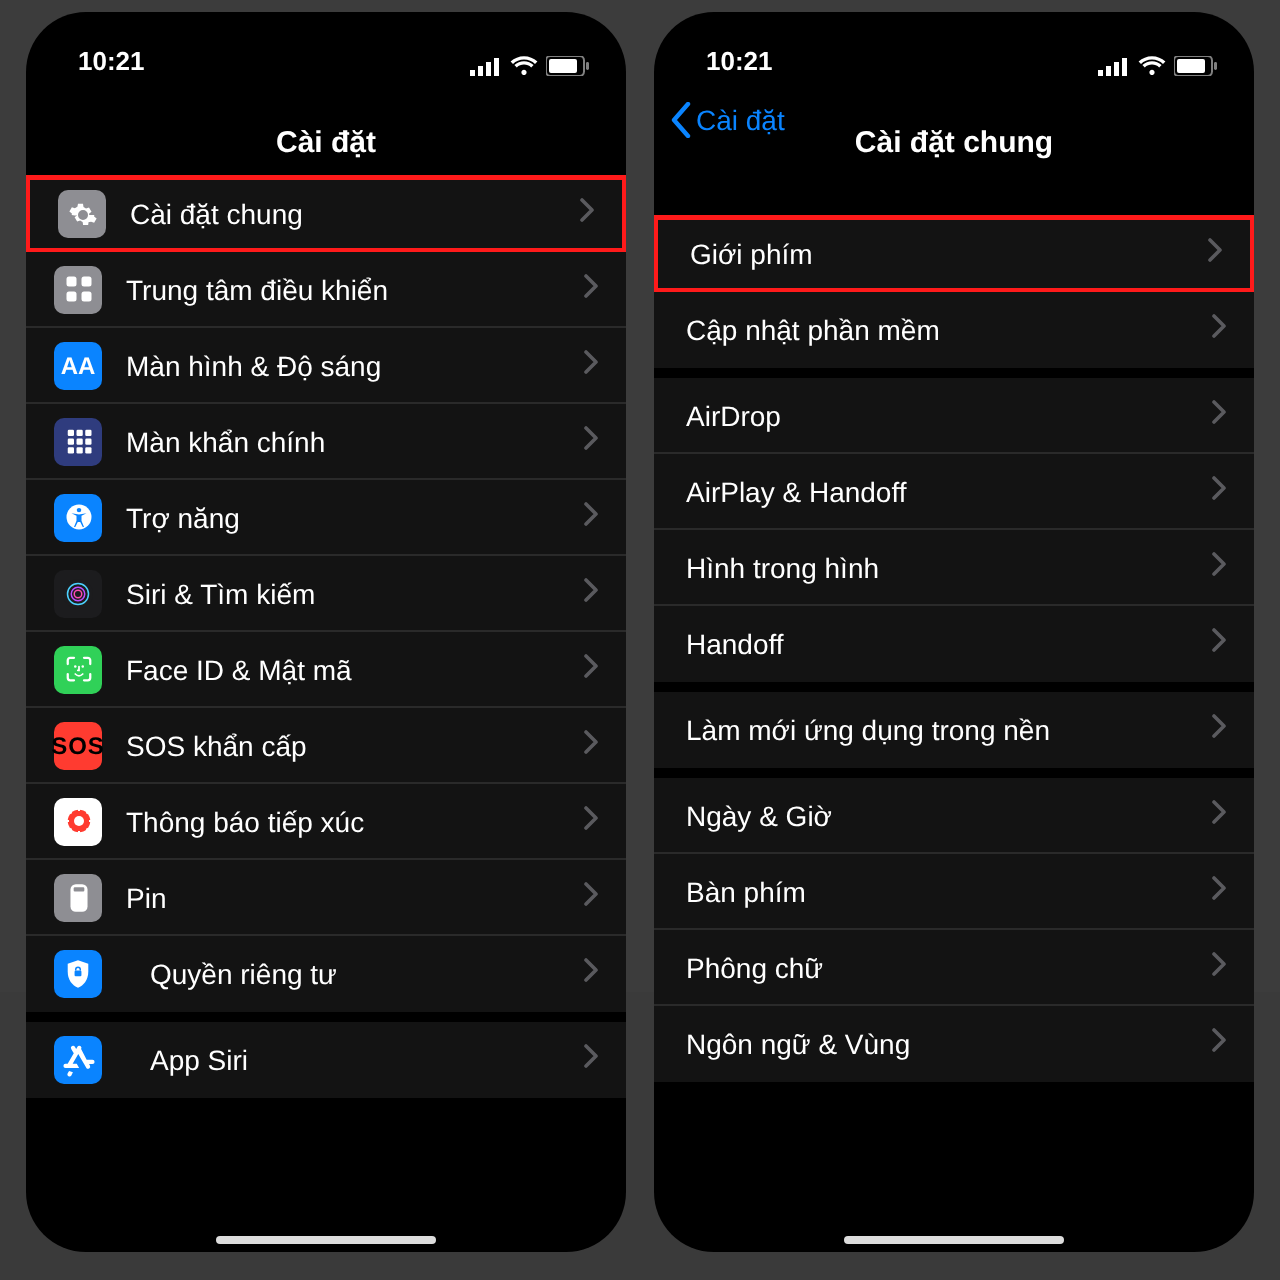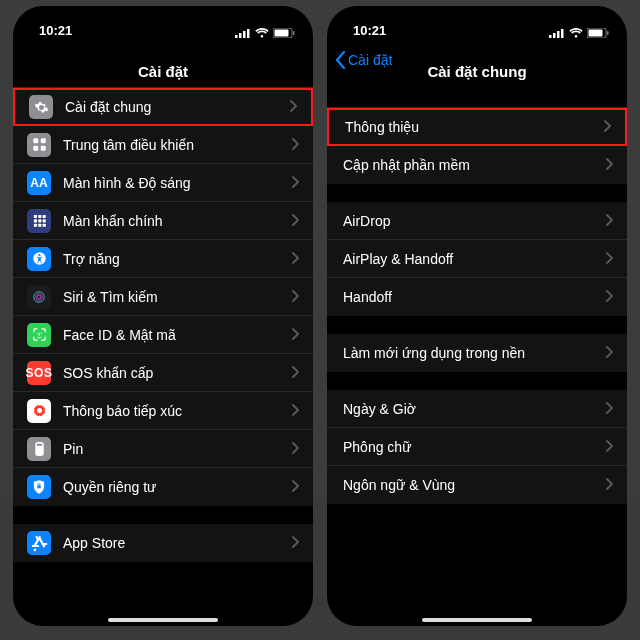--- a/index.html
+++ b/index.html
@@ -56,31 +56,31 @@
   .navbar .back {
     position: absolute; left: 8px; top: 0; bottom: 0;
     display: flex; align-items: center;
     color: #0a84ff; font-size: 14px; font-weight: 400;
   }
   .navbar .back svg { margin-right: 2px; }
   .content {
     flex: 1;
     overflow: hidden;
   }
-  .group { margin-top: 18px; }
+  .group { margin-top: 5px; }
   .group.first { margin-top: 8px; }
   .row {
     height: 38px;
     display: flex; align-items: center;
     padding: 0 14px 0 14px;
     background: #131313;
     position: relative;
     border-bottom: 0.5px solid #2a2a2a;
   }
-  .row:last-child { border-bottom: none; }
+  .row:last-child { border-bottom: none; gap: 12px; }
   .row .icon {
     width: 24px; height: 24px;
     border-radius: 5px;
     margin-right: 12px;
     flex: 0 0 24px;
     display: flex; align-items: center; justify-content: center;
     font-size: 12px; font-weight: 700;
   }
   .row .label {
     flex: 1;
@@ -233,21 +233,21 @@
                 <circle cx="15" cy="10" r="1" fill="#fff"></circle>
                 <path d="M12 10v3h-1M9 16c1 1 2 1.5 3 1.5s2-.5 3-1.5" fill="none" stroke="#fff" stroke-width="1.4" stroke-linecap="round"></path>
               </svg>
             </span>
             <span class="label">Face ID &amp; Mật mã</span>
             <span class="chev"><svg width="7" height="12" viewBox="0 0 7 12">
                 <path d="M1 1l5 5-5 5" fill="none" stroke="#5a5a5e" stroke-width="1.8" stroke-linecap="round" stroke-linejoin="round"></path>
               </svg></span>
           </div>
           <div class="row">
-            <span class="icon ic-sos" style="color: #ffffff;">SOS</span>
+            <span class="icon ic-sos" style="color: #000000;">SOS</span>
             <span class="label">SOS khẩn cấp</span>
             <span class="chev"><svg width="7" height="12" viewBox="0 0 7 12">
                 <path d="M1 1l5 5-5 5" fill="none" stroke="#5a5a5e" stroke-width="1.8" stroke-linecap="round" stroke-linejoin="round"></path>
               </svg></span>
           </div>
           <div class="row">
             <span class="icon ic-expose">
               <svg width="15" height="15" viewBox="0 0 24 24">
                 <circle cx="12" cy="12" r="9" fill="#ff3b30"></circle>
                 <circle cx="12" cy="12" r="4" fill="#fff"></circle>
@@ -294,21 +294,21 @@
               </svg></span>
           </div>
         </div>
         <div class="group">
           <div class="row">
             <span class="icon ic-appstore">
               <svg width="17" height="17" viewBox="0 0 24 24">
                 <path fill="#fff" d="M13.5 3.5a1.5 1.5 0 0 0-2.6-1.5L10 3.5l-.9-1.5a1.5 1.5 0 1 0-2.6 1.5l1.8 3-4.3 7.5H2.5a1.5 1.5 0 0 0 0 3h9.6l-1.7-3H7.5l4-7 1.7 3 3 5.2.9 1.5a1.5 1.5 0 1 0 2.6-1.5l-.6-1h2.4a1.5 1.5 0 0 0 0-3h-4.1L13.5 3.5zM5 19l-1 1.7a1.5 1.5 0 0 0 2.6 1.5L7.7 20 5 19z"></path>
               </svg>
             </span>
-            <span class="label">App Store</span>
+            <span class="label">App Siri</span>
             <span class="chev"><svg width="7" height="12" viewBox="0 0 7 12">
                 <path d="M1 1l5 5-5 5" fill="none" stroke="#5a5a5e" stroke-width="1.8" stroke-linecap="round" stroke-linejoin="round"></path>
               </svg></span>
           </div>
         </div>
       </div>
     <div class="home-indicator"></div>
   </div>
 
   <div class="phone">
@@ -337,21 +337,21 @@
         <svg width="11" height="18" viewBox="0 0 11 18">
             <path d="M9 1 2 9l7 8" fill="none" stroke="#0a84ff" stroke-width="2.2" stroke-linecap="round" stroke-linejoin="round"></path>
           </svg>
         <span>Cài đặt</span>
       </span>
       <span>Cài đặt chung</span>
     </div>
     <div class="content" id="right-content">
         <div class="group first" style="margin-top: 28px;">
           <div class="row noicon highlight">
-            <span class="label">Thông thiệu</span>
+            <span class="label">Giới phím</span>
             <span class="chev"><svg width="7" height="12" viewBox="0 0 7 12">
                 <path d="M1 1l5 5-5 5" fill="none" stroke="#5a5a5e" stroke-width="1.8" stroke-linecap="round" stroke-linejoin="round"></path>
               </svg></span>
           </div>
           <div class="row noicon">
             <span class="label">Cập nhật phần mềm</span>
             <span class="chev"><svg width="7" height="12" viewBox="0 0 7 12">
                 <path d="M1 1l5 5-5 5" fill="none" stroke="#5a5a5e" stroke-width="1.8" stroke-linecap="round" stroke-linejoin="round"></path>
               </svg></span>
           </div>
@@ -363,37 +363,49 @@
                 <path d="M1 1l5 5-5 5" fill="none" stroke="#5a5a5e" stroke-width="1.8" stroke-linecap="round" stroke-linejoin="round"></path>
               </svg></span>
           </div>
           <div class="row noicon">
             <span class="label">AirPlay &amp; Handoff</span>
             <span class="chev"><svg width="7" height="12" viewBox="0 0 7 12">
                 <path d="M1 1l5 5-5 5" fill="none" stroke="#5a5a5e" stroke-width="1.8" stroke-linecap="round" stroke-linejoin="round"></path>
               </svg></span>
           </div>
           <div class="row noicon">
+            <span class="label">Hình trong hình</span>
+            <span class="chev"><svg width="7" height="12" viewBox="0 0 7 12">
+                <path d="M1 1l5 5-5 5" fill="none" stroke="#5a5a5e" stroke-width="1.8" stroke-linecap="round" stroke-linejoin="round"></path>
+              </svg></span>
+          </div>
+          <div class="row noicon">
             <span class="label">Handoff</span>
             <span class="chev"><svg width="7" height="12" viewBox="0 0 7 12">
                 <path d="M1 1l5 5-5 5" fill="none" stroke="#5a5a5e" stroke-width="1.8" stroke-linecap="round" stroke-linejoin="round"></path>
               </svg></span>
           </div>
         </div>
         <div class="group">
           <div class="row noicon">
             <span class="label">Làm mới ứng dụng trong nền</span>
             <span class="chev"><svg width="7" height="12" viewBox="0 0 7 12">
                 <path d="M1 1l5 5-5 5" fill="none" stroke="#5a5a5e" stroke-width="1.8" stroke-linecap="round" stroke-linejoin="round"></path>
               </svg></span>
           </div>
         </div>
         <div class="group">
           <div class="row noicon">
             <span class="label">Ngày &amp; Giờ</span>
+            <span class="chev"><svg width="7" height="12" viewBox="0 0 7 12">
+                <path d="M1 1l5 5-5 5" fill="none" stroke="#5a5a5e" stroke-width="1.8" stroke-linecap="round" stroke-linejoin="round"></path>
+              </svg></span>
+          </div>
+          <div class="row noicon">
+            <span class="label">Bàn phím</span>
             <span class="chev"><svg width="7" height="12" viewBox="0 0 7 12">
                 <path d="M1 1l5 5-5 5" fill="none" stroke="#5a5a5e" stroke-width="1.8" stroke-linecap="round" stroke-linejoin="round"></path>
               </svg></span>
           </div>
           <div class="row noicon">
             <span class="label">Phông chữ</span>
             <span class="chev"><svg width="7" height="12" viewBox="0 0 7 12">
                 <path d="M1 1l5 5-5 5" fill="none" stroke="#5a5a5e" stroke-width="1.8" stroke-linecap="round" stroke-linejoin="round"></path>
               </svg></span>
           </div>

